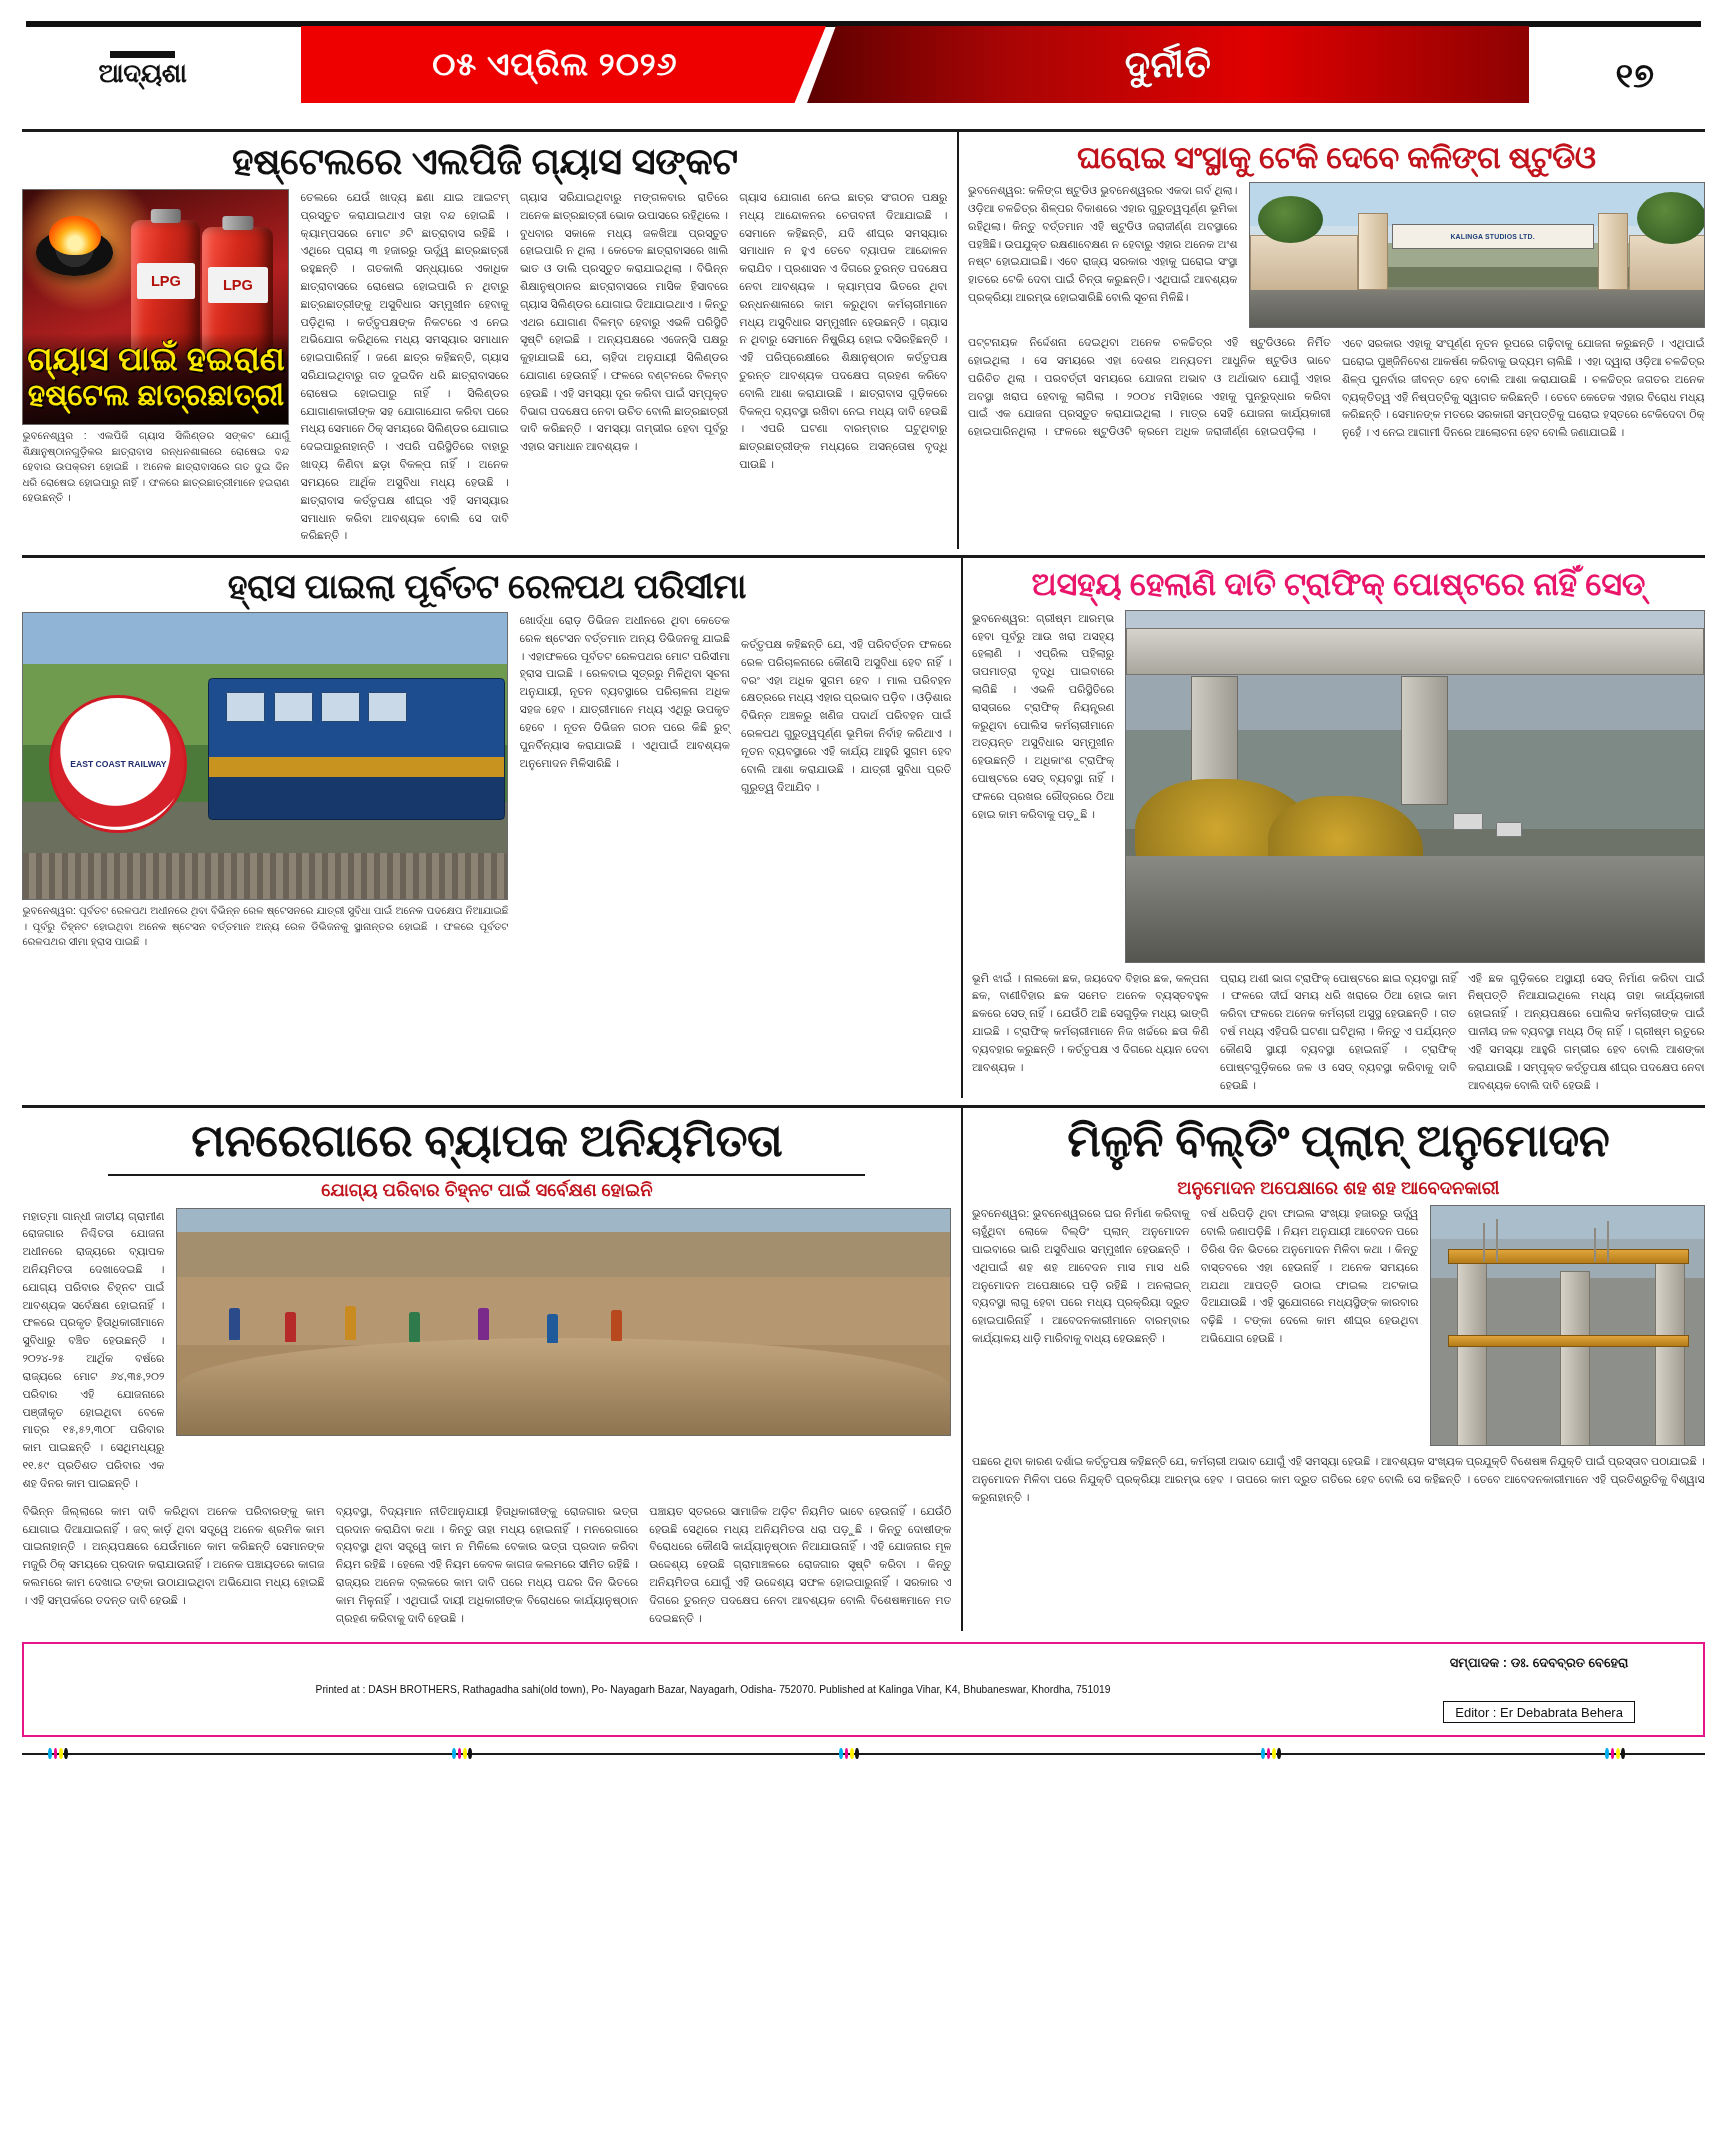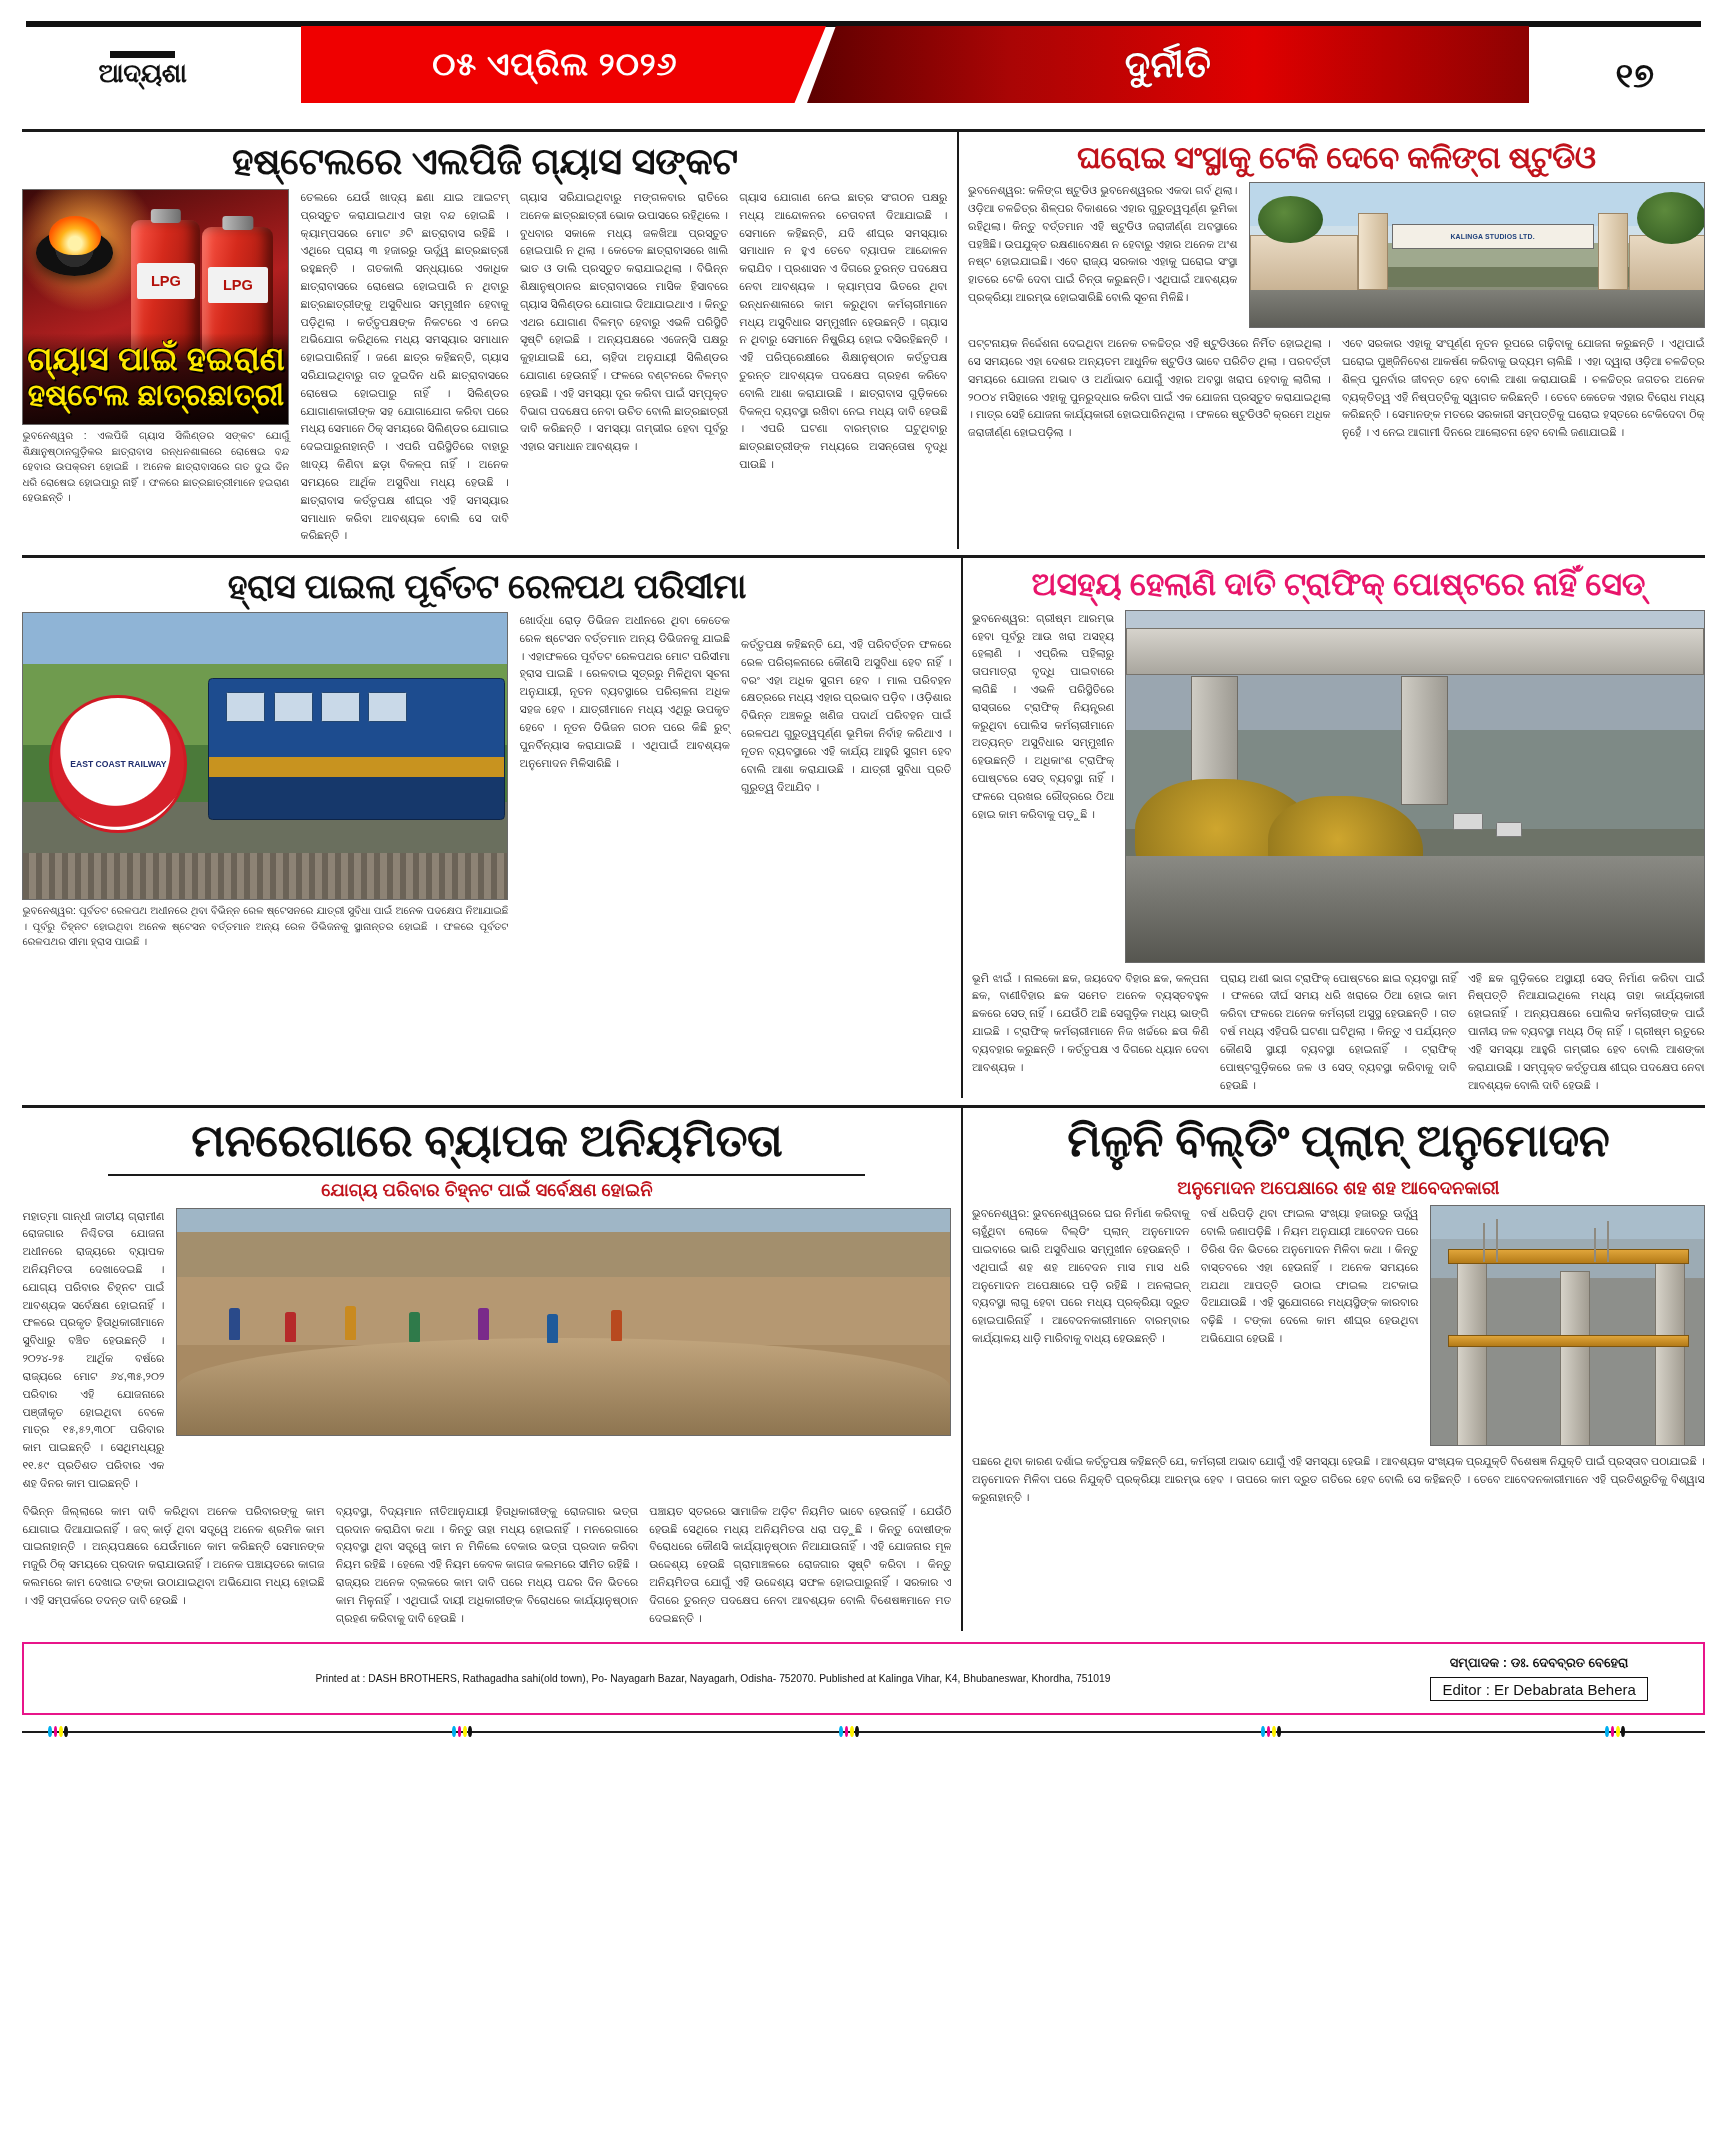--- a/index.html
+++ b/index.html
@@ -315,21 +315,21 @@
     padding: 11.2px 13px;
     display:flex;
     align-items:center;
   }
   .footer-left{ flex:1 1 auto; text-align:center; }
   .footer-left .l{ font-size:10.3px; color:#111; line-height:1.7; }
   .footer-right{
     flex:0 0 301px; text-align:center; border-left:0;
   }
   .footer-right .od{ font-size:13px; font-weight:bold; color:#111; margin-bottom:6px; }
-  .footer-right .en{ font-size:15px; color:#111; border:0.9px solid #111; display:inline-block; padding:2.6px 11.2px; }
+  .footer-right .en{ font-size:13px; color:#111; border:0.9px solid #111; display:inline-block; padding:2.6px 11.2px;margin-top:24px; }
   .colorbar{
     margin: 11.2px 22.4px 0 22.4px;
     height: 11.2px;
     position:relative;
   }
   .colorbar .line{ position:absolute;left:0;right:0;top:4.7px;height:2.2px;background:#1a1a1a; }
   .cmykset{ position:absolute;top:0;display:flex;gap:1.3px; }
   .cmykset i{ display:block;width:3.9px;height:11.2px;border-radius:50%; }
   .c-c{background:#00aeef}.c-m{background:#ec008c}.c-y{background:#fff200}.c-k{background:#111}
   .spacer16 { height:6.9px; }
@@ -424,21 +424,21 @@
               <div class="gate-tree" style="left:8.6px;top:13px;width:65px;height:47px;"></div>
               <div class="gate-tree" style="left:387px;top:8.6px;width:69px;height:52px;"></div>
               <div class="gate-road"></div>
             </div>
           </div>
         </div>
 
         <div class="spacer16"></div>
 
         <div class="row">
-          <div class="tcol" style="flex:1 1 0;">
+          <div class="tcol" style="flex:1 1 0;font-family:Liberation Mono, monospace;">
             <p>ପଟ୍ଟନାୟକ ନିର୍ଦ୍ଦେଶନା ଦେଇଥିବା ଅନେକ ଚଳଚ୍ଚିତ୍ର ଏହି ଷ୍ଟୁଡିଓରେ ନିର୍ମିତ ହୋଇଥିଲା । ସେ ସମୟରେ ଏହା ଦେଶର ଅନ୍ୟତମ ଆଧୁନିକ ଷ୍ଟୁଡିଓ ଭାବେ ପରିଚିତ ଥିଲା । ପରବର୍ତ୍ତୀ ସମୟରେ ଯୋଜନା ଅଭାବ ଓ ଅର୍ଥାଭାବ ଯୋଗୁଁ ଏହାର ଅବସ୍ଥା ଖରାପ ହେବାକୁ ଲାଗିଲା । ୨୦୦୪ ମସିହାରେ ଏହାକୁ ପୁନରୁଦ୍ଧାର କରିବା ପାଇଁ ଏକ ଯୋଜନା ପ୍ରସ୍ତୁତ କରାଯାଇଥିଲା । ମାତ୍ର ସେହି ଯୋଜନା କାର୍ଯ୍ୟକାରୀ ହୋଇପାରିନଥିଲା । ଫଳରେ ଷ୍ଟୁଡିଓଟି କ୍ରମେ ଅଧିକ ଜରାଜୀର୍ଣ୍ଣ ହୋଇପଡ଼ିଲା ।</p>
           </div>
           <div style="width:11.2px;"></div>
           <div class="tcol" style="flex:1 1 0;">
             <p>ଏବେ ସରକାର ଏହାକୁ ସଂପୂର୍ଣ୍ଣ ନୂତନ ରୂପରେ ଗଢ଼ିବାକୁ ଯୋଜନା କରୁଛନ୍ତି । ଏଥିପାଇଁ ଘରୋଇ ପୁଞ୍ଜିନିବେଶ ଆକର୍ଷଣ କରିବାକୁ ଉଦ୍ୟମ ଚାଲିଛି । ଏହା ଦ୍ୱାରା ଓଡ଼ିଆ ଚଳଚ୍ଚିତ୍ର ଶିଳ୍ପ ପୁନର୍ବାର ଜୀବନ୍ତ ହେବ ବୋଲି ଆଶା କରାଯାଉଛି । ଚଳଚ୍ଚିତ୍ର ଜଗତର ଅନେକ ବ୍ୟକ୍ତିତ୍ୱ ଏହି ନିଷ୍ପତ୍ତିକୁ ସ୍ୱାଗତ କରିଛନ୍ତି । ତେବେ କେତେକ ଏହାର ବିରୋଧ ମଧ୍ୟ କରିଛନ୍ତି । ସେମାନଙ୍କ ମତରେ ସରକାରୀ ସମ୍ପତ୍ତିକୁ ଘରୋଇ ହସ୍ତରେ ଟେକିଦେବା ଠିକ୍ ନୁହେଁ । ଏ ନେଇ ଆଗାମୀ ଦିନରେ ଆଲୋଚନା ହେବ ବୋଲି ଜଣାଯାଇଛି ।</p>
           </div>
         </div>
       </div>
 
     </div>

